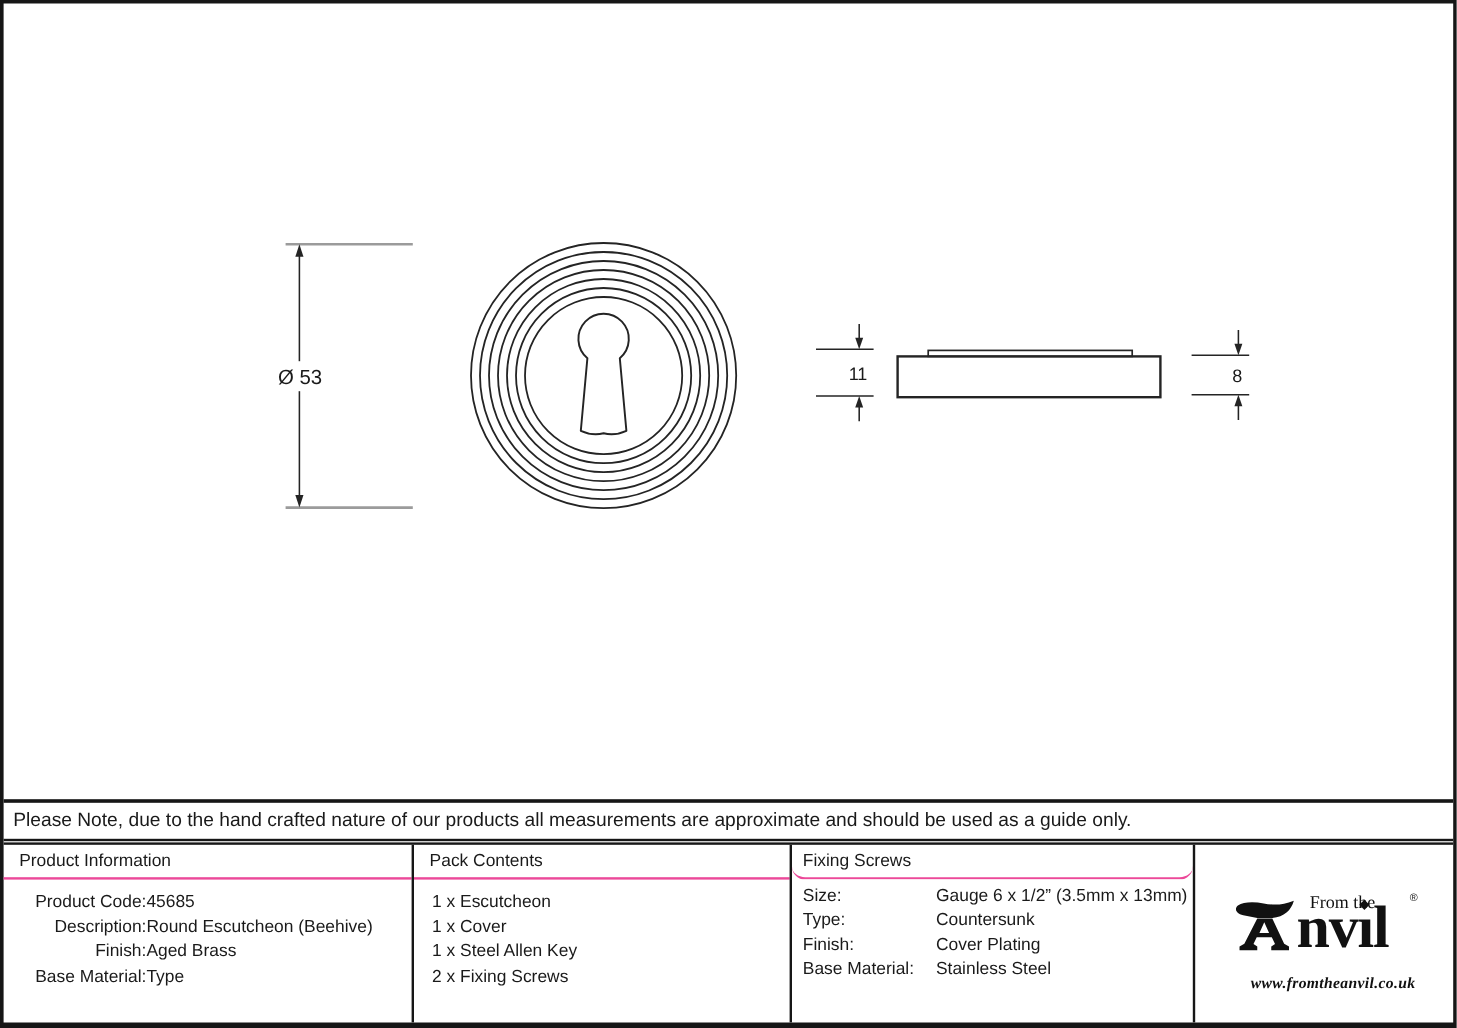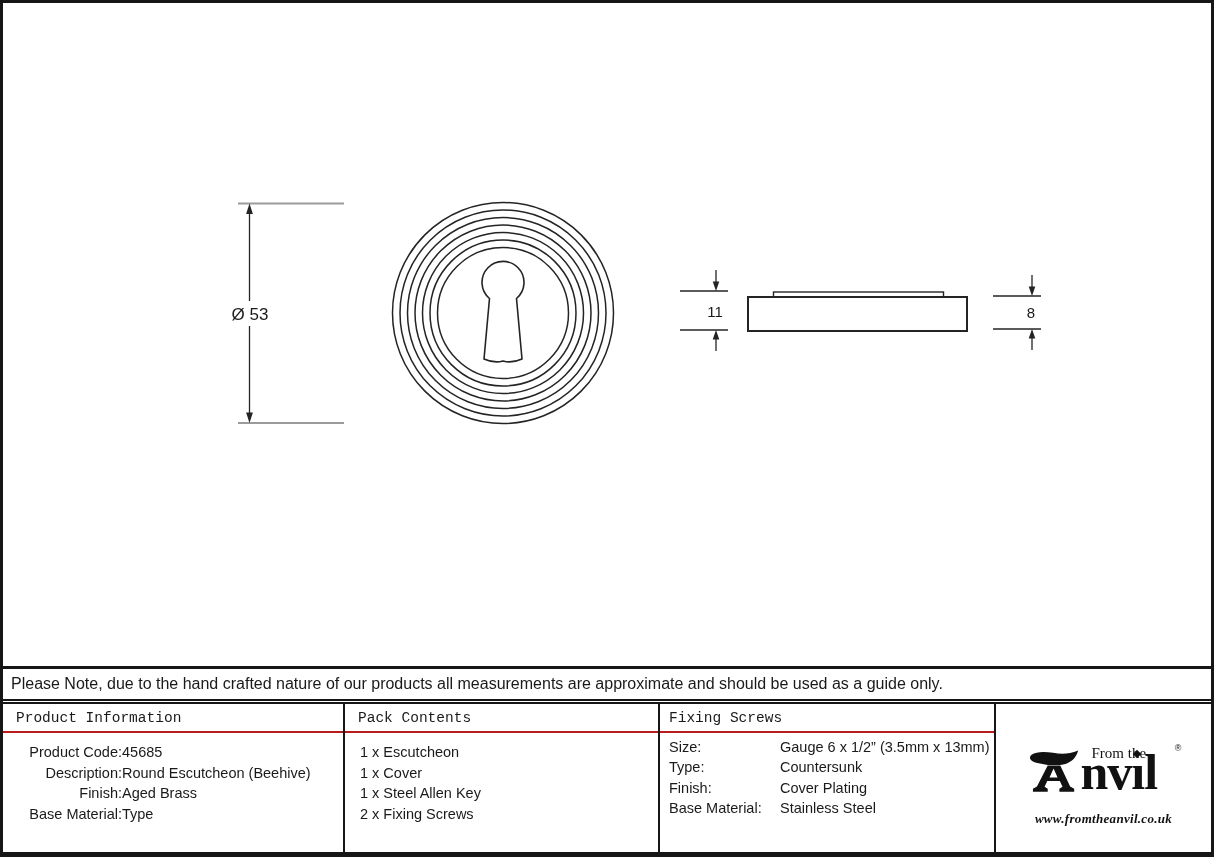--- a/index.html
+++ b/index.html
@@ -25,25 +25,25 @@
     border-top:2px solid #161616; box-sizing:border-box;
   }
   .col { box-sizing:border-box; }
   .col + .col { border-left:2px solid #161616; }
   .col-product { width:340px; }
   .col-pack { width:315px; }
   .col-screws { width:336px; }
   .col-logo { flex:1; display:flex; align-items:center; justify-content:center; }
 
   .col-header {
-    height:27px; border-bottom:2px solid #b91c1c;
+    height:27px; border-bottom:2px solid #ec4899;
     display:flex; align-items:center;
-    font-size:14.5px; padding-left:13px;font-family:Liberation Mono, monospace;
-  }
-  .col-screws .col-header { padding-left:9px; }
+    font-size:14.5px; padding-left:13px;
+  }
+  .col-screws .col-header { padding-left:9px;border-radius:11px; }
   .col-body { padding-top:9px; font-size:14.5px; line-height:20.6px; }
   .col-product .col-body { padding-left:13px; }
   .col-pack .col-body { padding-left:15px; }
   .col-screws .col-body { padding-top:4px; padding-left:9px; line-height:20.4px; }
   .kv { display:flex; }
   .col-product .kv .k { width:106px; flex:0 0 auto;text-align:right; }
   .col-screws .kv .k { width:111px; flex:0 0 auto; }
 
   
   .logo-box { position:relative; width:152px; height:70px; margin-top:2px; }
@@ -58,21 +58,21 @@
     font-family:"Liberation Serif","DejaVu Serif",serif; font-weight:bold;
     font-size:50px; line-height:44px; color:#111; letter-spacing:-1px;
   }
   .anvil-glyph { width:52px; height:50px; margin-right:1px; }
   .brand-i { position:relative; display:inline-block; }
   .idot {
     position:absolute; top:1px; left:50%; margin-left:-3.5px;
     width:6px; height:6px; background:#111; transform:rotate(45deg);
   }
   .logo-site {
-    position:absolute; bottom:-13px; left:0; width:100%; text-align:center;
+    position:absolute; bottom:-13px; left:0; width:100%; text-align:right;
     font-family:"Liberation Serif","DejaVu Serif",serif;
     font-style:italic; font-weight:bold; font-size:13px; color:#111; letter-spacing:0.3px;
     white-space:nowrap;
   }
 </style>
 </head>
 <body>
 
 <div class="page">
 

